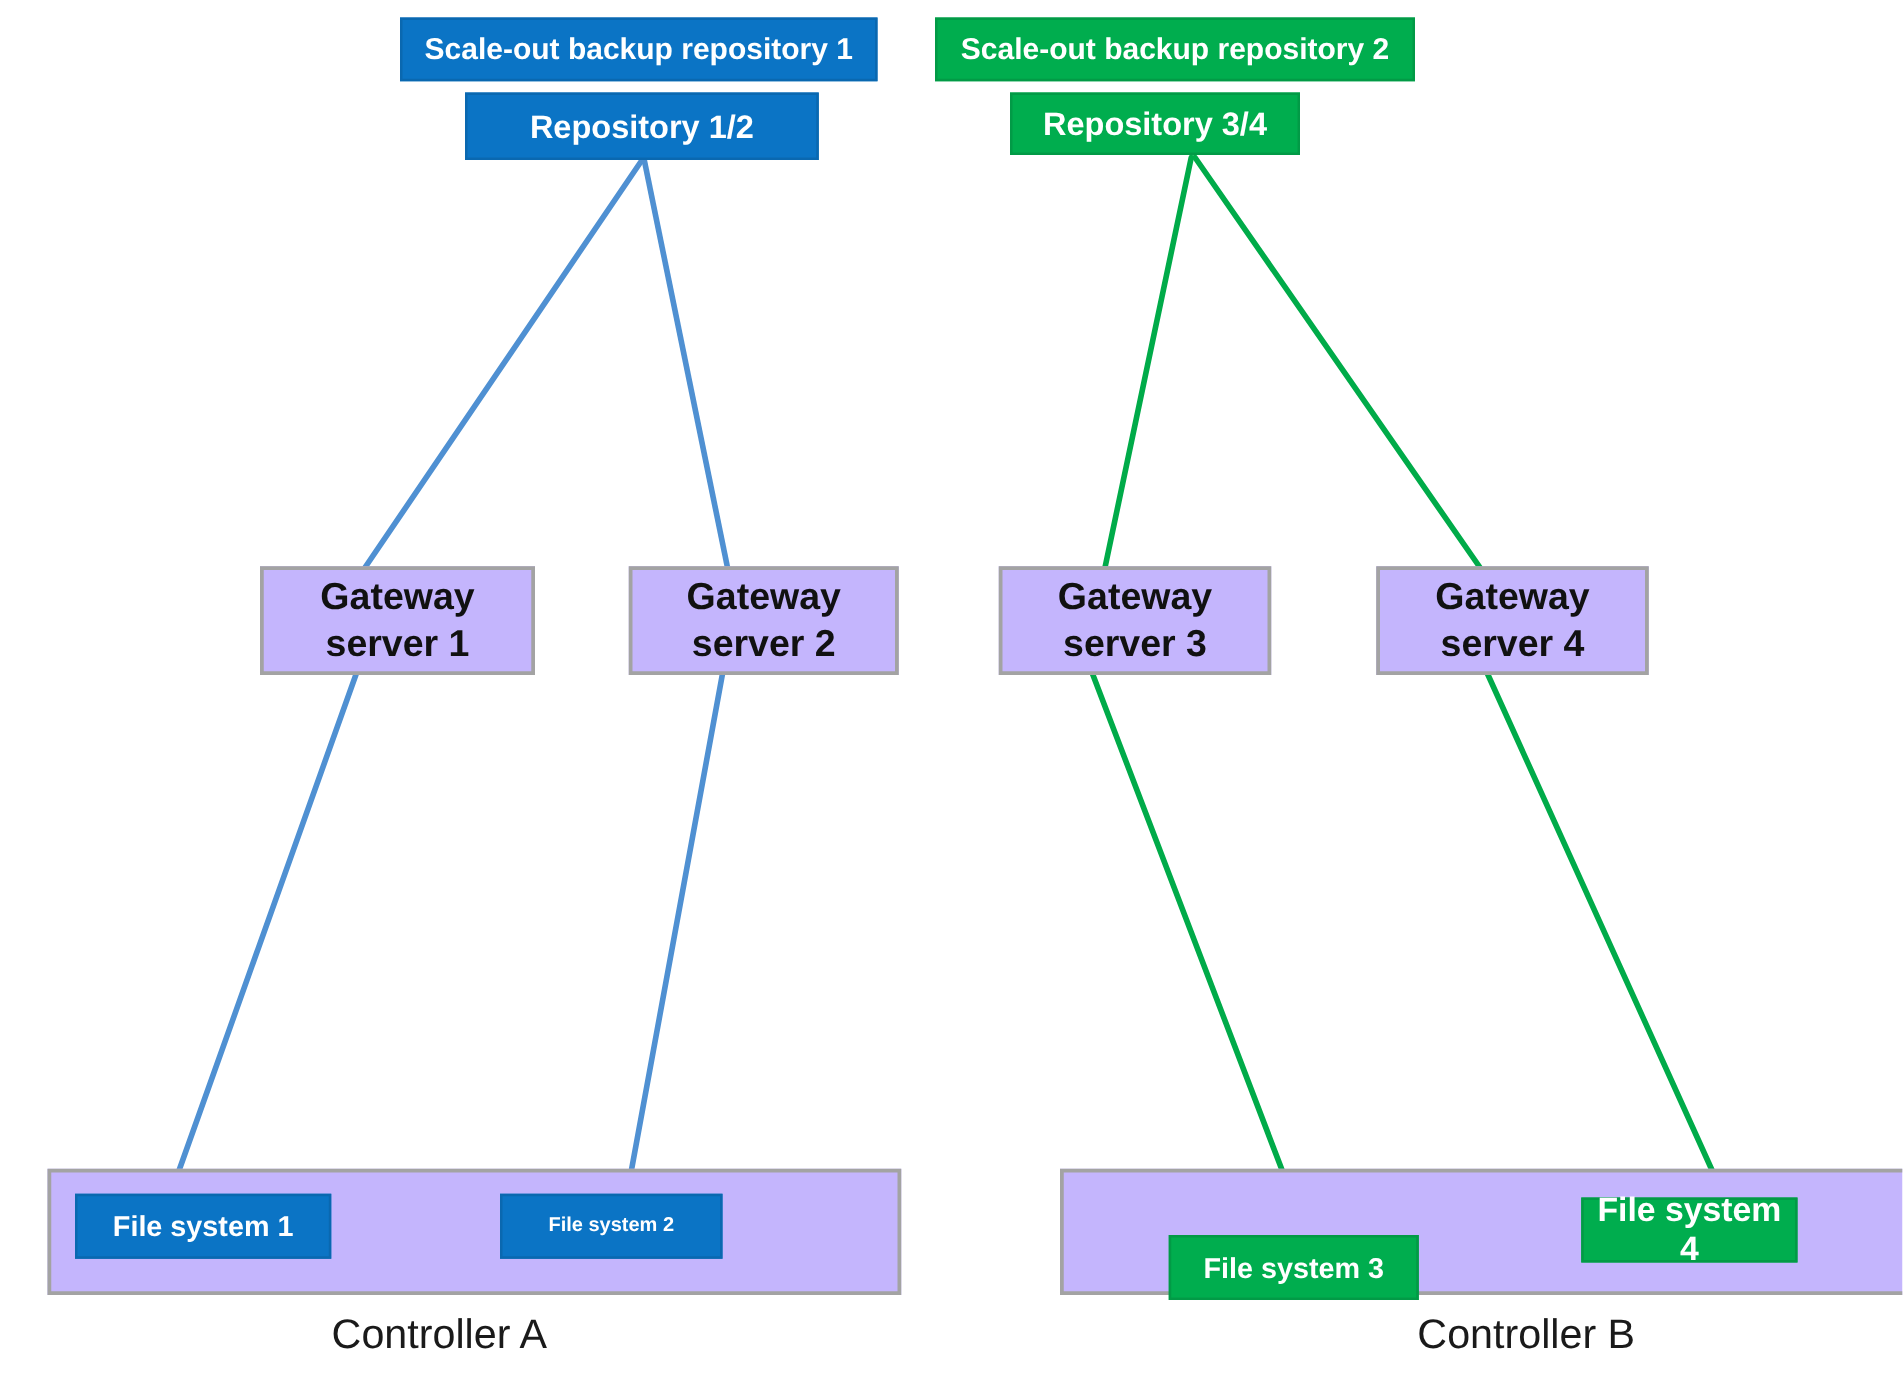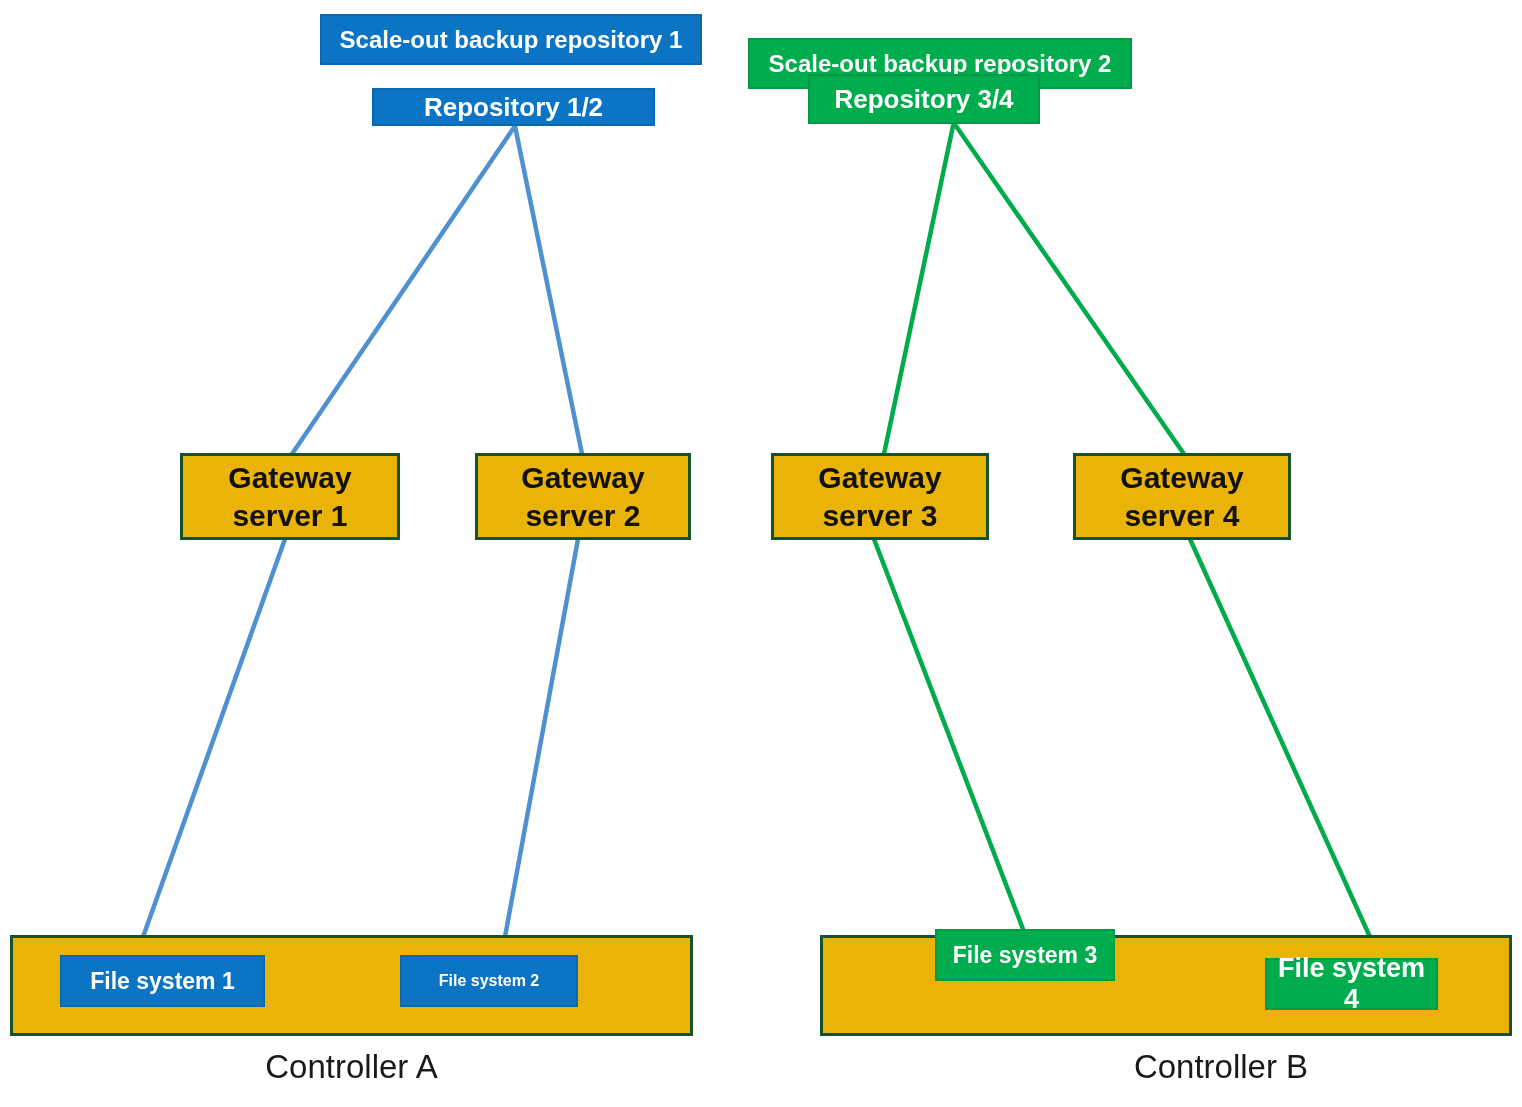--- a/index.html
+++ b/index.html
@@ -36,23 +36,24 @@
     color: #ffffff;
     font-weight: bold;
   }
   .fill-green {
     background: #00ad4e;
     border: 2px solid #029a46;
     color: #ffffff;
     font-weight: bold;
   }
   .outline-box {
-    background: #eab308;
-    border: 3px solid #14532d;
+    background: #c4b5fd;
+    border: 3px solid #a3a3a3;
     color: #111111;
+    margin-left: 28px;
   }
   .gateway {
     font-weight: bold;
     white-space: pre-line;
     line-height: 1.25;
     font-size: 30px;
   }
   .controller-label {
     position: absolute;
     text-align: center;
@@ -72,23 +73,23 @@
     <line x1="285" y1="539" x2="143" y2="937" stroke-width="4.5" stroke-linecap="round" stroke="#4f90d2"></line>
     <line x1="578" y1="539" x2="505" y2="937" stroke-width="4.5" stroke-linecap="round" stroke="#4f90d2"></line>
     <line x1="953" y1="126" x2="884" y2="454" stroke-width="4.5" stroke-linecap="round" stroke="#00ab49"></line>
     <line x1="956" y1="126" x2="1184" y2="454" stroke-width="4.5" stroke-linecap="round" stroke="#00ab49"></line>
     <line x1="874" y1="539" x2="1026" y2="937" stroke-width="4.5" stroke-linecap="round" stroke="#00ab49"></line>
     <line x1="1190" y1="539" x2="1370" y2="937" stroke-width="4.5" stroke-linecap="round" stroke="#00ab49"></line>
   </svg>
 
   <div class="node fill-blue" style="left:320px; top:14px; width:382px; height:51px; font-size:24px;">Scale-out backup repository 1</div>
 
-  <div class="node fill-blue" style="left:372px; top:88px; width:283px; height:38px; font-size:26px;">Repository 1/2</div>
+  <div class="node fill-blue" style="left:372px; top:74px; width:283px; height:54px; font-size:26px;">Repository 1/2</div>
 
-  <div class="node fill-green" style="left:748px; top:14px; width:384px; height:51px; font-size:24px;margin-top:24px;">Scale-out backup repository 2</div>
+  <div class="node fill-green" style="left:748px; top:14px; width:384px; height:51px; font-size:24px;">Scale-out backup repository 2</div>
 
   <div class="node fill-green" style="left:808px; top:74px; width:232px; height:50px; font-size:26px;">Repository 3/4</div>
 
   <div class="node outline-box gateway" style="left:180px; top:453px; width:220px; height:87px;">Gateway
 server 1</div>
 
   <div class="node outline-box gateway" style="left:475px; top:453px; width:216px; height:87px;">Gateway
 server 2</div>
 
   <div class="node outline-box gateway" style="left:771px; top:453px; width:218px; height:87px;">Gateway
@@ -100,19 +101,19 @@
   <div class="node outline-box" style="left:10px; top:935px; width:683px; height:101px;"></div>
 
   <div class="node fill-blue" style="left:60px; top:955px; width:205px; height:52px; font-size:23px;">File system 1</div>
 
   <div class="node fill-blue" style="left:400px; top:955px; width:178px; height:52px; font-size:16px;">File system 2</div>
 
   <div class="controller-label" style="left:10px; top:1048px; width:683px;text-align:center;">Controller A</div>
 
   <div class="node outline-box" style="left:820px; top:935px; width:692px; height:101px;"></div>
 
-  <div class="node fill-green" style="left:935px; top:929px; width:180px; height:52px; font-size:23px;">File system 3</div>
+  <div class="node fill-green" style="left:935px; top:988px; width:200px; height:52px; font-size:23px;">File system 3</div>
 
   <div class="node fill-green" style="left:1265px; top:958px; width:173px; height:52px; font-size:27px;">File system 4</div>
 
   <div class="controller-label" style="left:875px; top:1048px; width:692px;">Controller B</div>
 
 </div>
 
 </body></html>

